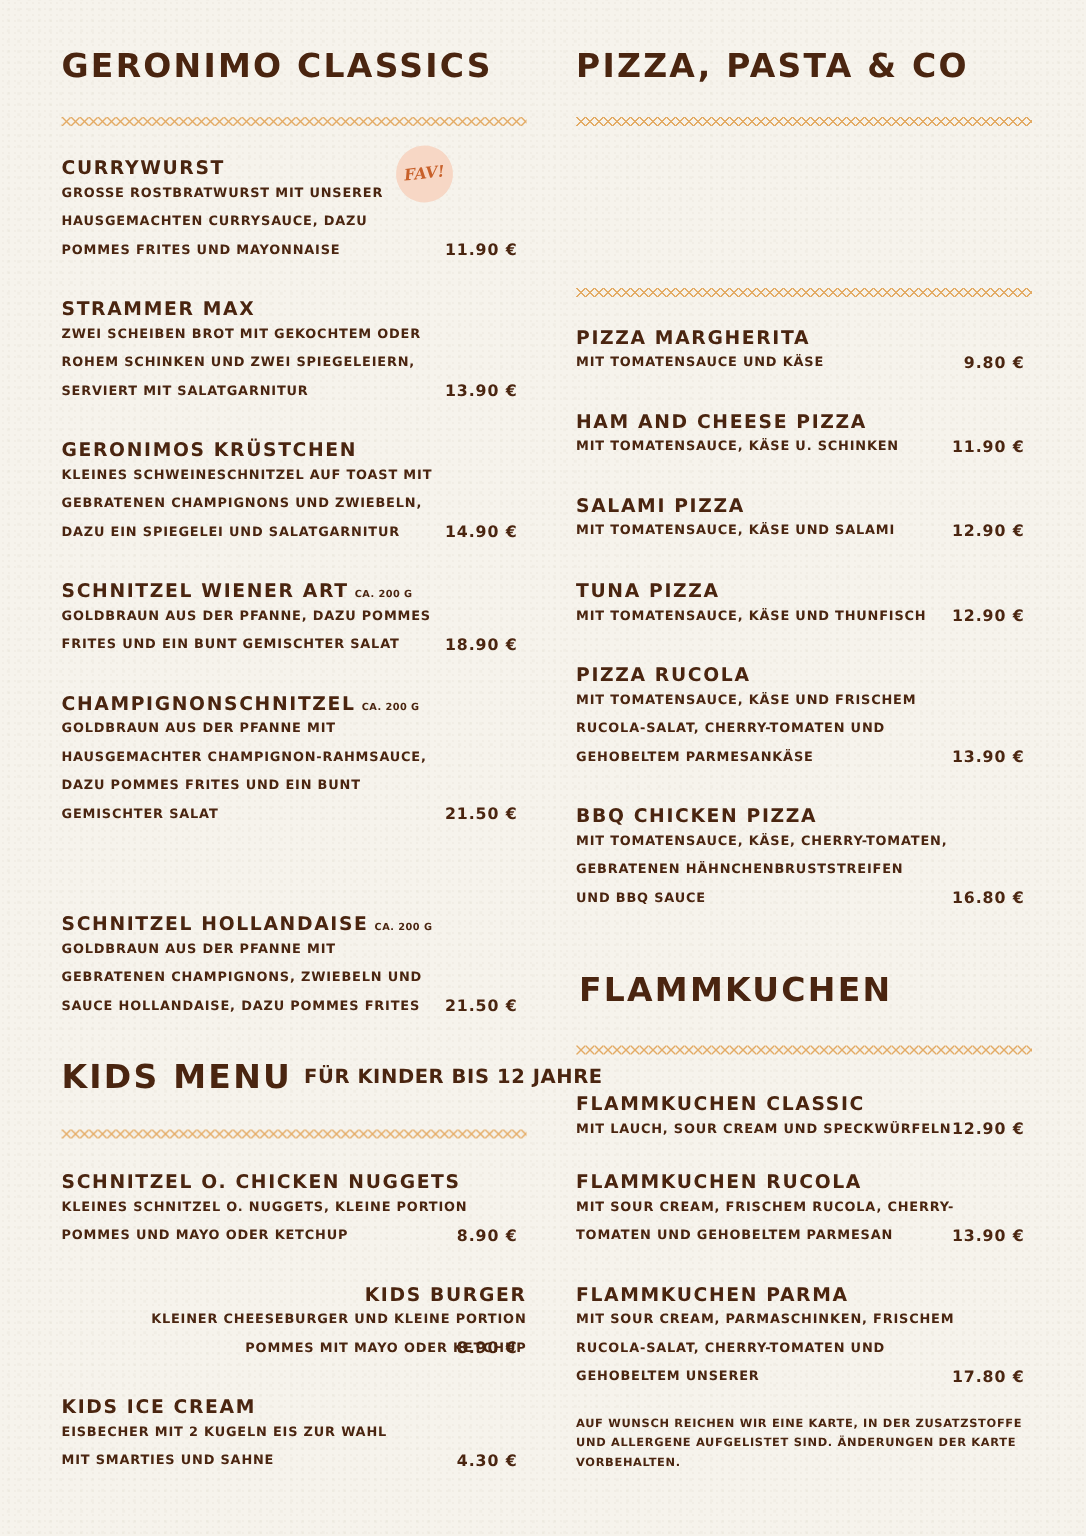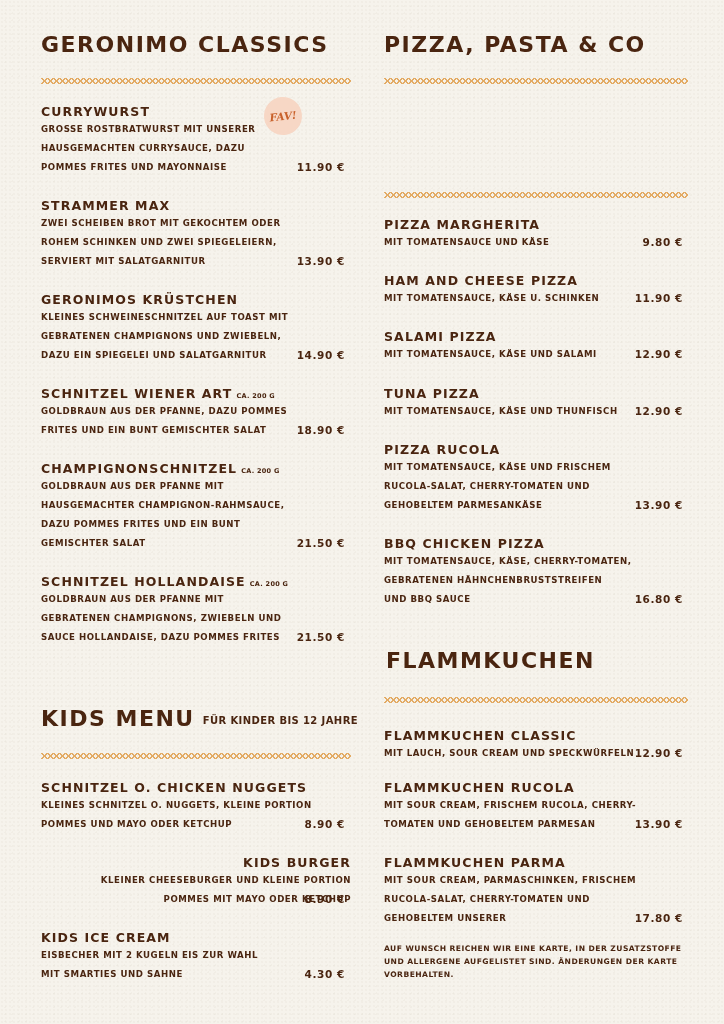--- a/index.html
+++ b/index.html
@@ -24,21 +24,21 @@
   .section-title {
     position: absolute;
     font-family: "DejaVu Sans", sans-serif;
     font-weight: bold;
     font-size: 22px;
     letter-spacing: 1.5px;
     color: #4a2510;
     white-space: nowrap;
   }
   .section-sub {
-    font-size: 10px;
+    font-size: 13px;
     letter-spacing: 0.4px;
     font-weight: bold;
     margin-left: 8px;
     vertical-align: middle;
   }
   .wave {
     position: absolute;
     left: 0;
     height: 6px;
     background-image:
@@ -149,21 +149,21 @@
     </div>
 
     <div class="item" style="top:461px;">
       <div class="item-name"><span>CHAMPIGNONSCHNITZEL</span><span class="item-note">CA. 200 G</span></div>
       <div class="desc-line">GOLDBRAUN AUS DER PFANNE MIT</div>
       <div class="desc-line">HAUSGEMACHTER CHAMPIGNON-RAHMSAUCE,</div>
       <div class="desc-line">DAZU POMMES FRITES UND EIN BUNT</div>
       <div class="desc-line"><span>GEMISCHTER SALAT</span><span class="price">21.50 €</span></div>
     </div>
 
-    <div class="item" style="top:574px;">
+    <div class="item" style="top:608px;">
       <div class="item-name"><span>SCHNITZEL HOLLANDAISE</span><span class="item-note">CA. 200 G</span></div>
       <div class="desc-line">GOLDBRAUN AUS DER PFANNE MIT</div>
       <div class="desc-line">GEBRATENEN CHAMPIGNONS, ZWIEBELN UND</div>
       <div class="desc-line"><span>SAUCE HOLLANDAISE, DAZU POMMES FRITES</span><span class="price">21.50 €</span></div>
     </div>
 
     <div class="section-title" style="top:706px;">
       <span>KIDS MENU</span><span class="section-sub">FÜR KINDER BIS 12 JAHRE</span>
     </div>
     <div class="wave" style="top:753px;width:310px;"></div>

